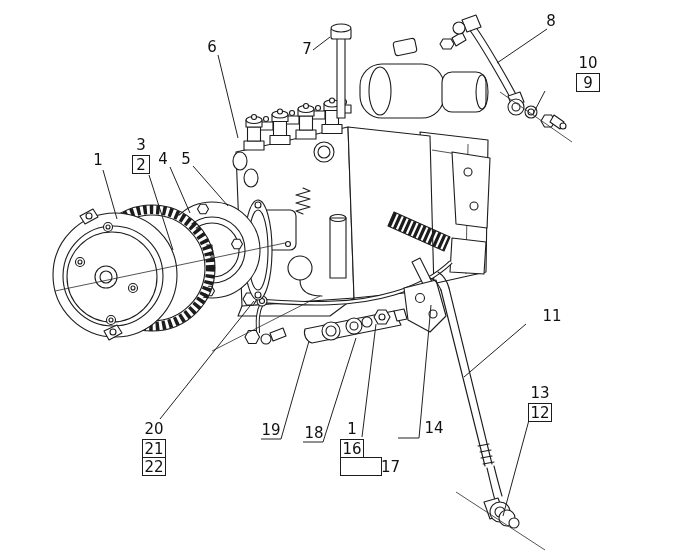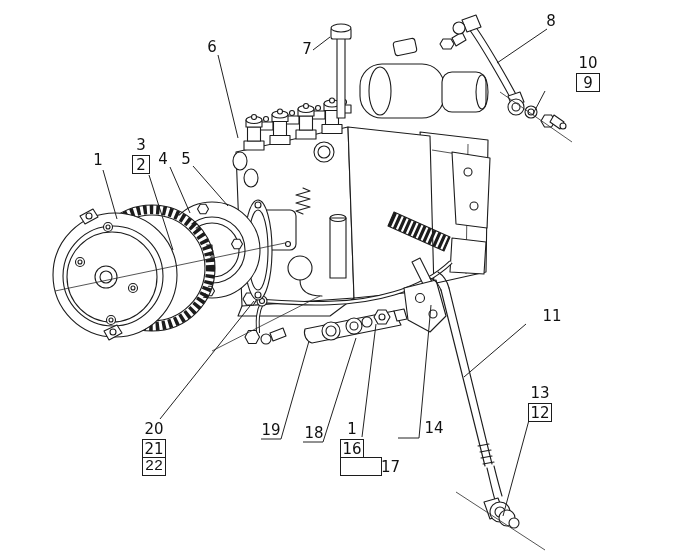--- a/index.html
+++ b/index.html
@@ -290,16 +290,16 @@
       </div>
       <div class="callout-group" style="left: 302px; top: 424px;">
         <div class="callout-cell" style="width: 24px;">18</div>
       </div>
       <div class="callout-group" style="left: 259px; top: 421px;">
         <div class="callout-cell" style="width: 24px;">19</div>
       </div>
       <div class="callout-group" style="left: 136px; top: 420px; padding-left: 6px;">
         <div class="callout-cell" style="width: 24px;">20</div>
         <div class="callout-cell boxed" style="width: 24px;">21</div>
-        <div class="callout-cell boxed" style="width: 24px; font-family: Liberation Mono, monospace;">22</div>
+        <div class="callout-cell boxed" style="width: 24px;">22</div>
       </div>
     </div>
 </div>
 
 </body></html>

